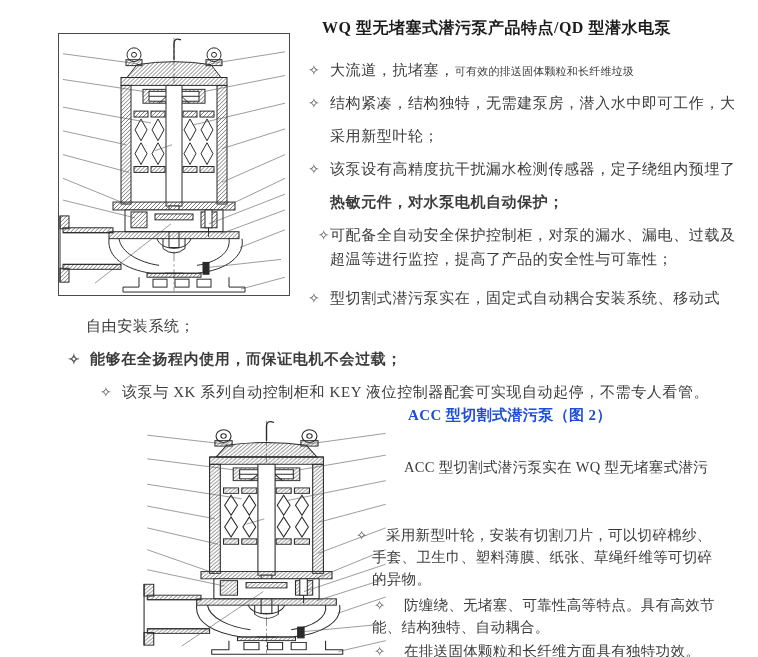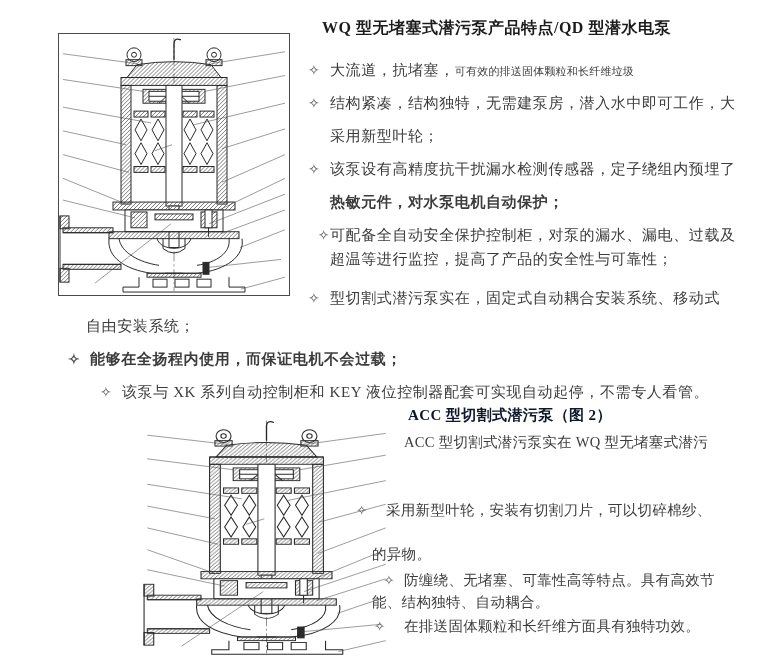--- a/index.html
+++ b/index.html
@@ -12,22 +12,22 @@
     color:#3c3c3c;
   }
   .abs{position:absolute;white-space:nowrap;}
   #doc-title{
     font-weight:bold;color:#1c1c1c;
     font-size:16px;letter-spacing:.5px;
   }
   .s1-line{font-size:15px;letter-spacing:.6px;line-height:20px;}
   .s1-line .bullet{display:inline-block;width:22px;color:#555;font-size:14px;}
   .s1-line .tail{font-size:11px;letter-spacing:.2px;}
-  .s2-head{font-weight:bold;color:#0f172a;font-size:15px;letter-spacing:.4px;}
-  .s2-line{font-size:14.5px;letter-spacing:.3px;line-height:20px;}
+  .s2-head{font-weight:bold;color:#1d4ed8;font-size:15px;letter-spacing:.4px;}
+  .s2-line{font-size:14.5px;letter-spacing:.3px;line-height:20px;margin-top:25px;}
   .s2-line .bullet{display:inline-block;width:30px;color:#555;font-size:13.5px;}
   #figure1{
     position:absolute;left:58px;top:33px;width:232px;height:263px;
     border:1px solid #4a4a4a;box-sizing:border-box;background:#fff;
   }
   #figure2{
     position:absolute;left:143px;top:417px;width:247px;height:240px;background:#fff;
   }
   #figure1 svg,#figure2 svg{display:block;width:100%;height:100%;}
   #svg-defs{position:absolute;width:0;height:0;overflow:hidden;}
@@ -199,24 +199,27 @@
   </div>
 
   <div class="abs s2-head" style="left:408px;top:406px;">ACC 型切割式潜污泵（图 2）</div>
 
   <div class="abs s2-line" style="left:404px;top:432px;">
     <span>ACC 型切割式潜污泵实在 WQ 型无堵塞式潜污</span>
   </div>
   <div class="abs s2-line" style="left:356px;top:500px;">
     <span class="bullet">✧</span><span>采用新型叶轮，安装有切割刀片，可以切碎棉纱、</span>
   </div>
+  <div class="abs s2-line" style="left:372px;top:522px;">
+    <span>手套、卫生巾、塑料薄膜、纸张、草绳纤维等可切碎</span>
+  </div>
   <div class="abs s2-line" style="left:372px;top:544px;">
     <span>的异物。</span>
   </div>
-  <div class="abs s2-line" style="left:374px;top:570px;text-align:center;">
+  <div class="abs s2-line" style="left:374px;top:570px;">
     <span class="bullet">✧</span><span>防缠绕、无堵塞、可靠性高等特点。具有高效节</span>
   </div>
   <div class="abs s2-line" style="left:372px;top:592px;">
     <span>能、结构独特、自动耦合。</span>
   </div>
   <div class="abs s2-line" style="left:374px;top:616px;">
     <span class="bullet">✧</span><span>在排送固体颗粒和长纤维方面具有独特功效。</span>
   </div>
 
 </div>

